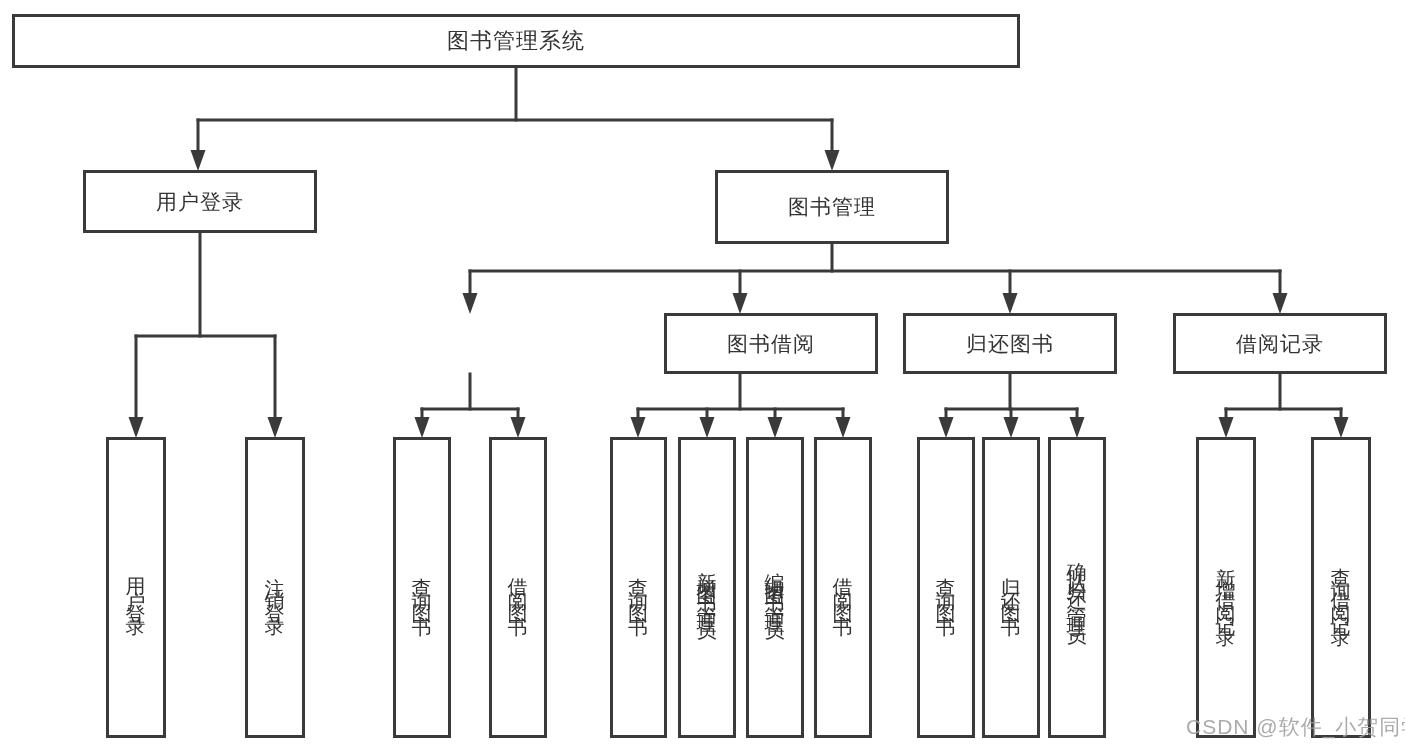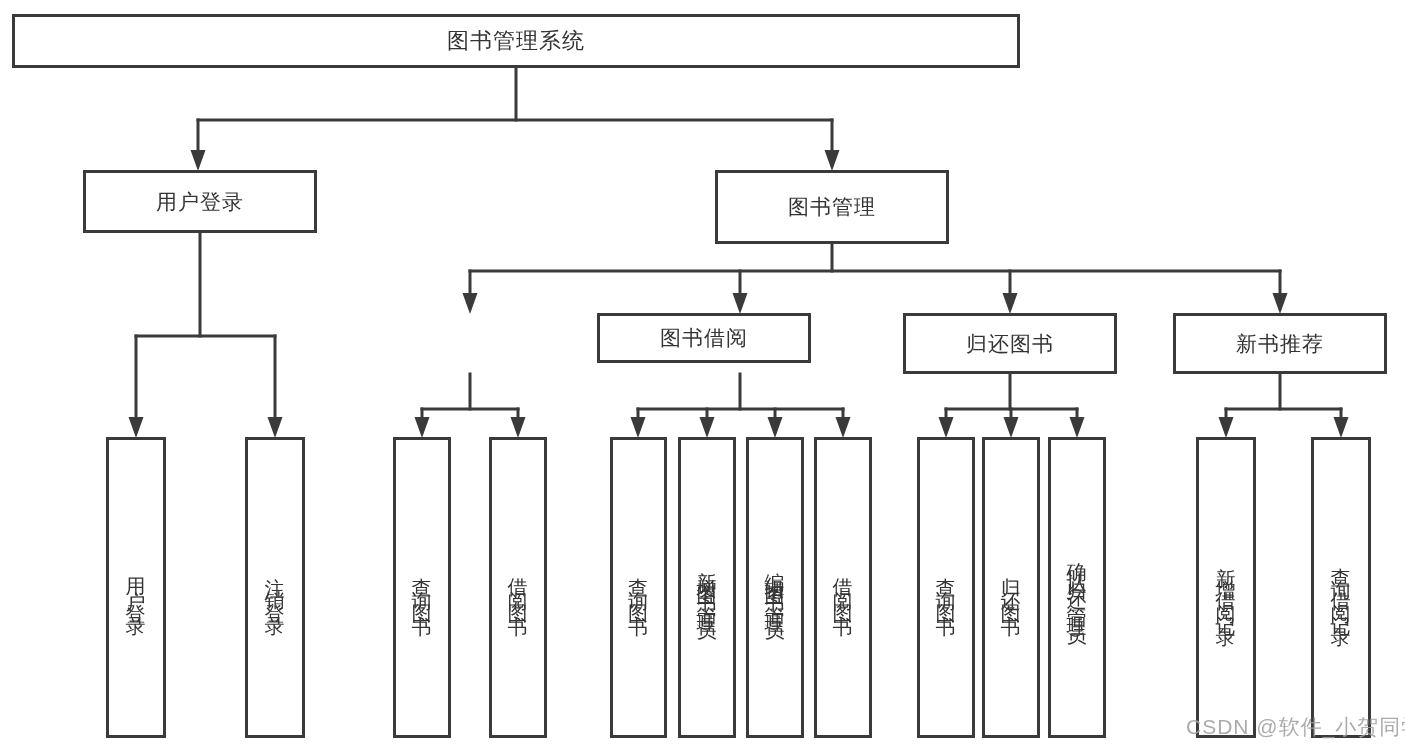--- a/index.html
+++ b/index.html
@@ -135,28 +135,28 @@
     <span>图书管理系统</span>
   </div>
 
   <div class="box box-h" style="left:83px;top:170px;width:234px;height:63px">
     <span>用户登录</span>
   </div>
   <div class="box box-h" style="left:715px;top:170px;width:234px;height:74px">
     <span>图书管理</span>
   </div>
 
-  <div class="box box-h" style="left:597px;top:313px;width:214px;height:50px">
+  <div class="box box-h" style="left:664px;top:313px;width:214px;height:61px">
     <span>图书借阅</span>
   </div>
   <div class="box box-h" style="left:903px;top:313px;width:214px;height:61px">
     <span>归还图书</span>
   </div>
   <div class="box box-h" style="left:1173px;top:313px;width:214px;height:61px">
-    <span>新书推荐</span>
+    <span>借阅记录</span>
   </div>
 
   <div class="box box-v v4" style="left:106px;top:437px;width:60px;height:301px">
     <span>用户登录</span>
   </div>
   <div class="box box-v v4" style="left:245px;top:437px;width:60px;height:301px">
     <span>注销登录</span>
   </div>
 
   <div class="box box-v v4" style="left:393px;top:437px;width:58px;height:301px">

